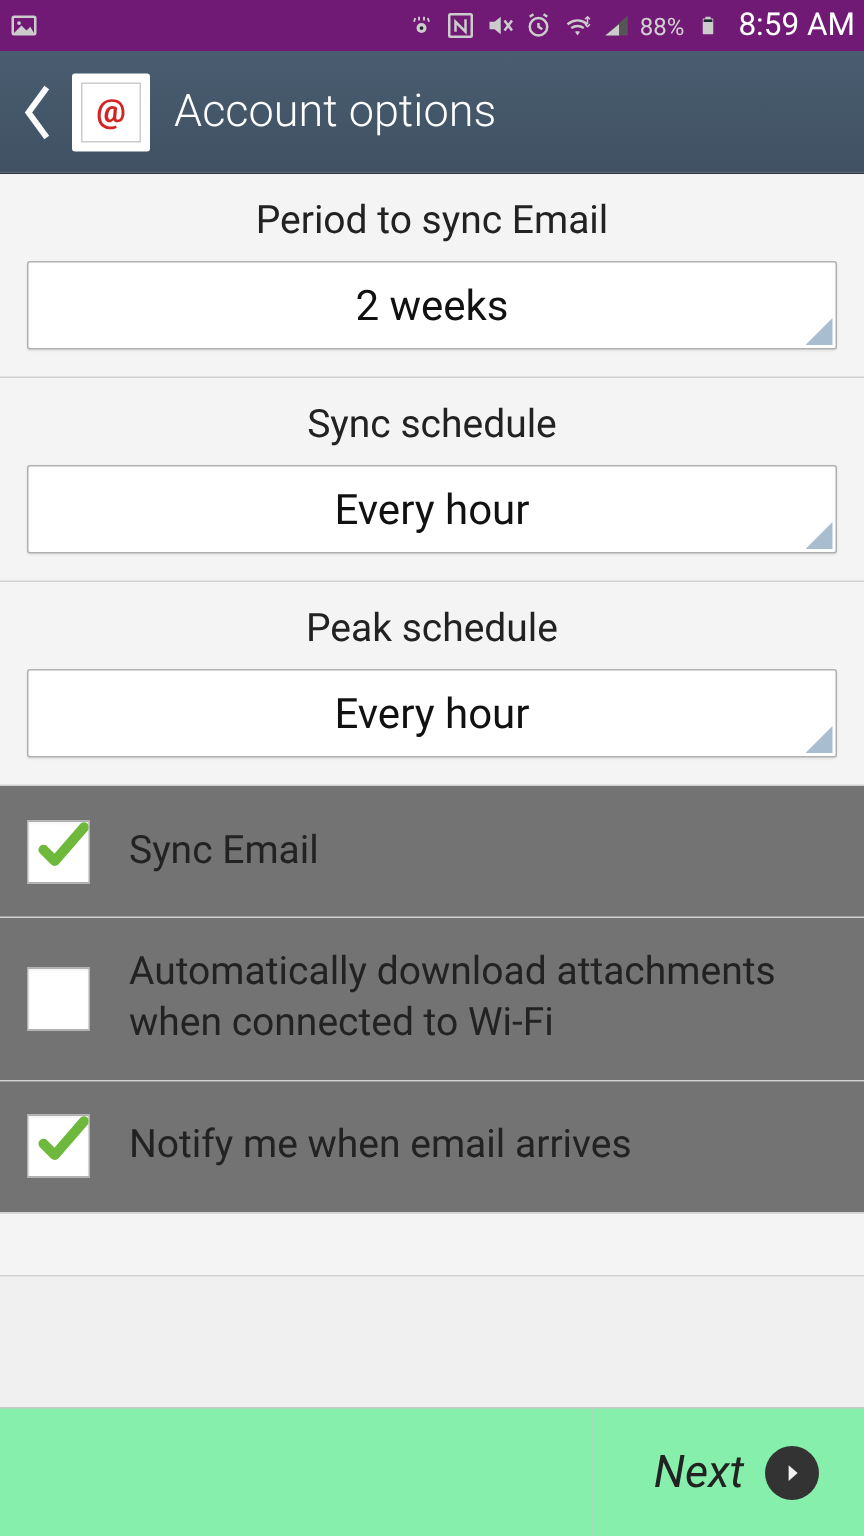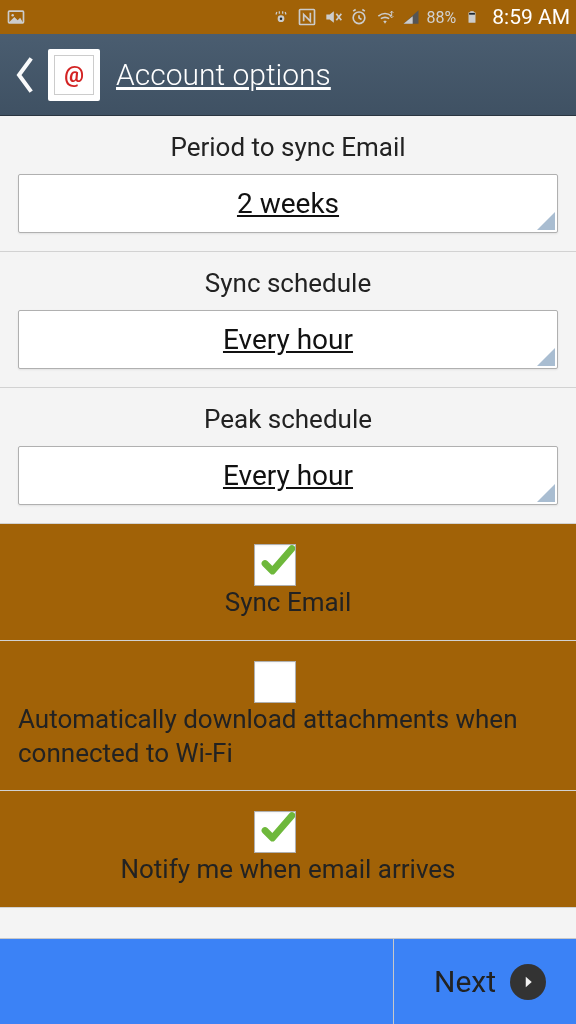--- a/index.html
+++ b/index.html
@@ -6,21 +6,21 @@
     body {
       width: 576px;
       height: 1024px;
       font-family: Roboto, Arial, sans-serif;
       background: #f0f0f0;
       overflow: hidden;
       position: relative;
     }
     .status-bar {
       height: 34px;
-      background: #a16207;
+      background: #701a75;
       color: #d0d0d0;
       display: flex;
       align-items: center;
       padding: 0 6px;
       font-size: 18px;
     }
     .status-left { display: flex; align-items: center; gap: 6px; }
     .status-right { margin-left: auto; display: flex; align-items: center; gap: 6px; }
     .status-icon { width: 20px; height: 20px; display: inline-flex; align-items: center; justify-content: center; }
     .status-battery-text { font-size: 16px; }
@@ -60,57 +60,55 @@
       background: #fff;
       border: 1px solid #ccc;
     }
     .app-icon-at {
       position: relative;
       z-index: 1;
       color: #d32323;
       font-size: 22px;
       font-weight: bold;
     }
-    .app-title { font-size: 30px; font-weight: 300; text-decoration: underline; }
+    .app-title { font-size: 30px; font-weight: 300; }
     .content { background: #f2f2f2; }
     .section {
       padding: 16px 18px 18px 18px;
       border-bottom: 1px solid #d2d2d2;
       background: #f4f4f4;
       text-align: center;
     }
     .section-label { font-size: 26px; color: #222; margin-bottom: 12px; }
     .dropdown {
       background: #fff;
       border: 1px solid #b0b0b0;
       border-radius: 2px;
       padding: 12px 14px;
       font-size: 28px;
       color: #111;
       position: relative;
       box-shadow: 0 1px 2px rgba(0,0,0,0.08);
-      text-decoration: underline;
     }
     .dropdown-corner {
       position: absolute;
       right: 2px;
       bottom: 2px;
       width: 0; height: 0;
       border-style: solid;
       border-width: 0 0 18px 18px;
       border-color: transparent transparent #a9bdd1 transparent;
     }
     .check-row {
       display: flex;
       align-items: center;
       padding: 20px 18px;
       border-bottom: 1px solid #d2d2d2;
-      background: #a16207;
+      background: #737373;
       min-height: 88px;
-      flex-direction: column;
     }
     .checkbox {
       width: 42px;
       height: 42px;
       background: #fff;
       border: 1px solid #b0b0b0;
       margin-right: 26px;
       display: flex;
       align-items: center;
       justify-content: center;
@@ -127,21 +125,22 @@
     .footer {
       position: absolute;
       bottom: 0;
       left: 0;
       right: 0;
       height: 86px;
       border-top: 1px solid #c8c8c8;
       display: flex;
       justify-content: flex-end;
       align-items: center;
-      background: #3b82f6;
+      background: #86efac;
+      font-style: italic;
     }
     .next-btn {
       display: flex;
       align-items: center;
       padding: 0 30px 0 40px;
       height: 100%;
       border-left: 1px solid #c8c8c8;
       font-size: 30px;
       color: #222;
     }

